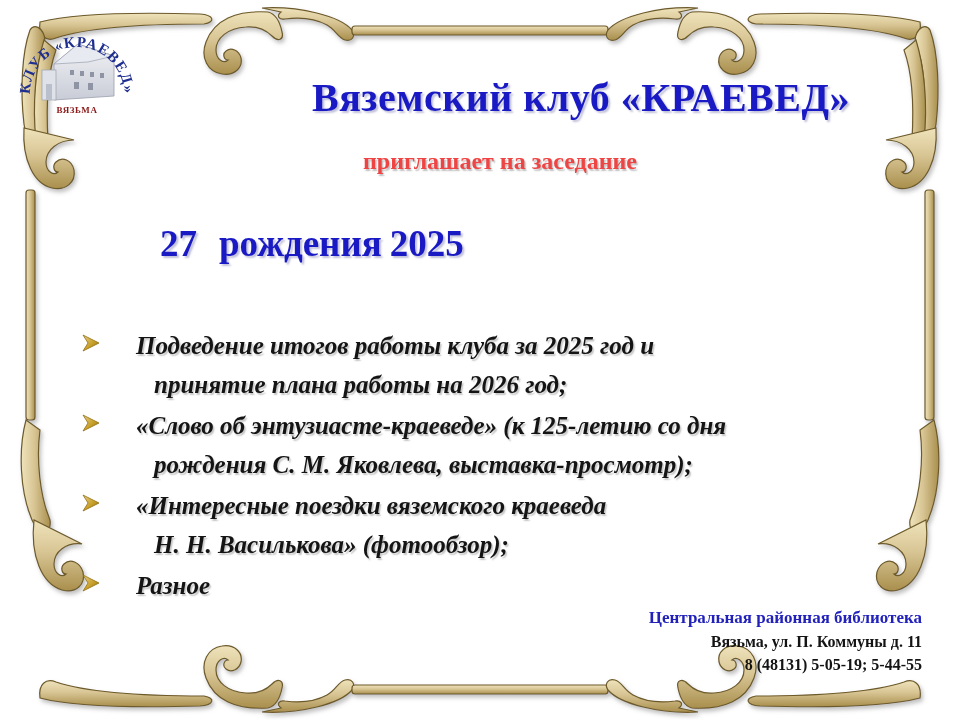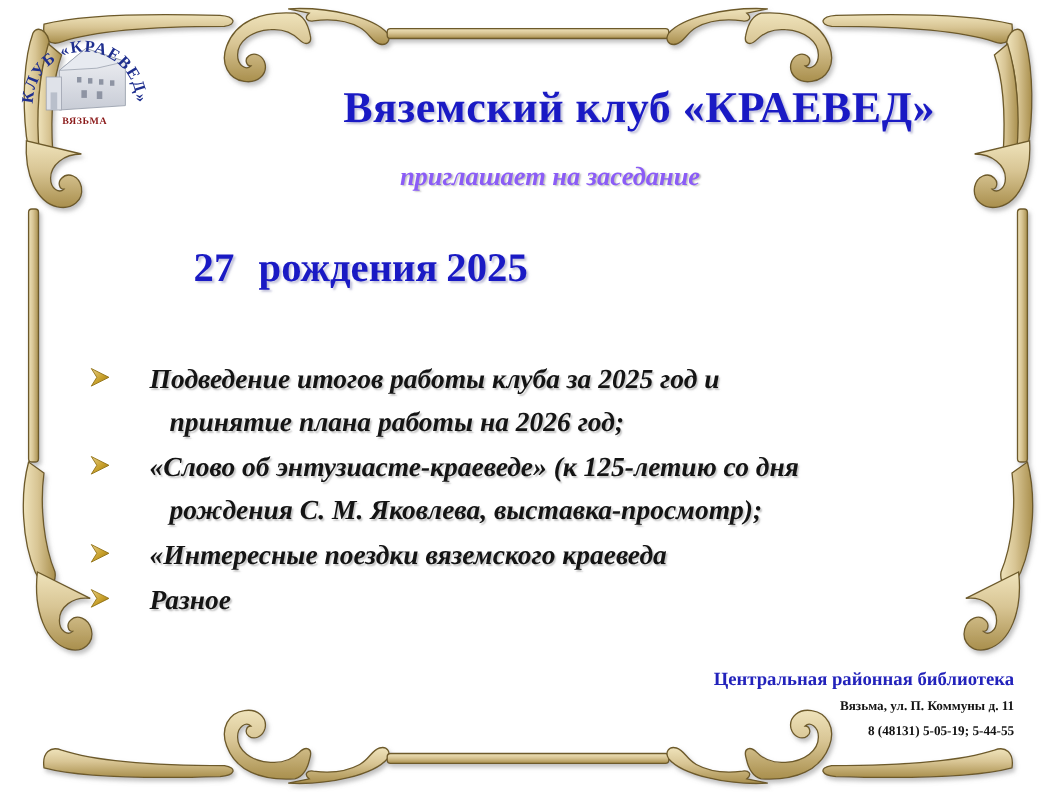--- a/index.html
+++ b/index.html
@@ -52,40 +52,38 @@
     white-space: nowrap;
   }
   .subtitle {
     position: absolute;
     left: 150px;
     top: 148px;
     width: 700px;
     text-align: center;
     font-size: 24px;
     font-weight: bold;
-    font-style: italic;
-    color: #8b5cf6;
+    color: #ef4444;
     text-shadow: 1.5px 1.5px 1.5px rgba(150,150,150,0.6);
     white-space: nowrap;
   }
 
   
   .datetime {
     position: absolute;
     left: 160px;
     top: 222px;
     width: 680px;
     display: flex;
     align-items: baseline;
     font-size: 37px;
     font-weight: bold;
     color: #1a1ac4;
     text-shadow: 2px 2px 2px rgba(140,140,185,0.55);
     white-space: nowrap;
-    margin-left: 16px;
   }
   .dt-day { margin-right: 22px; }
   .dt-month { margin-right: 8px; }
   .dt-year { }
   .dt-time { margin-left: auto; padding-right: 28px; }
 
   
   .agenda {
     position: absolute;
     left: 78px;
@@ -152,21 +150,21 @@
   }
   .lib-name {
     font-size: 17px;
     font-weight: bold;
     color: #2222bb;
     white-space: nowrap;
     line-height: 24px;
     margin-left: 36px;
   }
   .lib-addr, .lib-phone {
-    font-size: 12px;
+    font-size: 16px;
     font-weight: bold;
     color: #141414;
     white-space: nowrap;
     line-height: 23px;
   }
 </style>
 </head>
 <body>
 
 <div id="poster">
@@ -320,20 +318,21 @@
       <div class="agenda-line cont">рождения С. М. Яковлева, выставка-просмотр);</div>
     </div>
 
     <div class="agenda-item">
       <span class="bullet">
         <svg viewBox="0 0 26 26">
           <path d="M5,5 L21,13 L5,21 L10,13 Z" fill="url(#bg1)" stroke="#8f6f12" stroke-width="0.8"></path>
         </svg>
       </span>
       <div class="agenda-line">«Интересные поездки вяземского краеведа</div>
+      <div class="agenda-line cont"> Н. Н. Василькова» (фотообзор);</div>
     </div>
 
     <div class="agenda-item">
       <span class="bullet">
         <svg viewBox="0 0 26 26">
           <path d="M5,5 L21,13 L5,21 L10,13 Z" fill="url(#bg1)" stroke="#8f6f12" stroke-width="0.8"></path>
         </svg>
       </span>
       <div class="agenda-line">Разное</div>
     </div>

